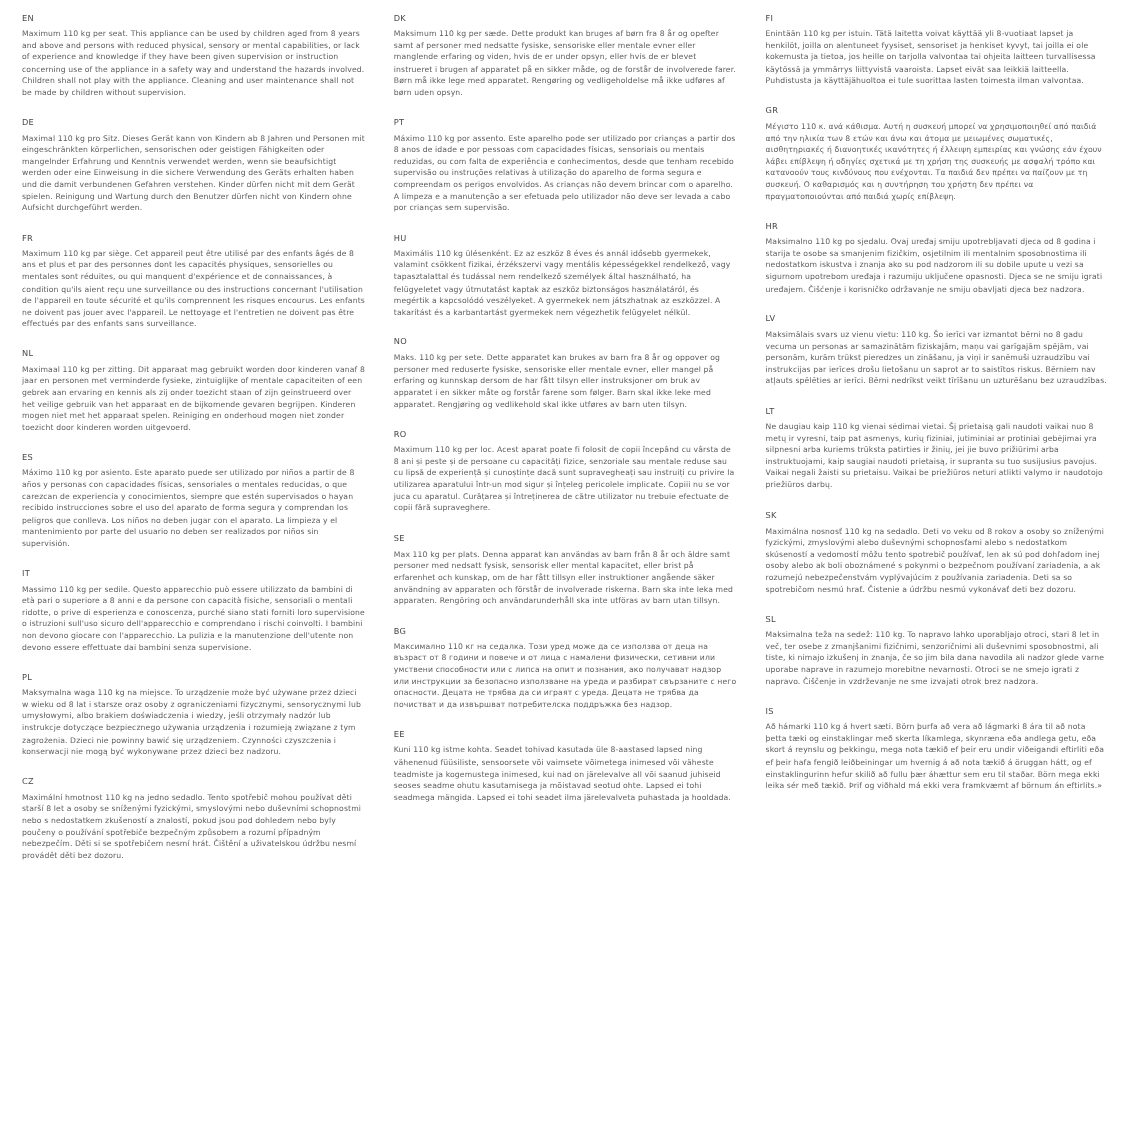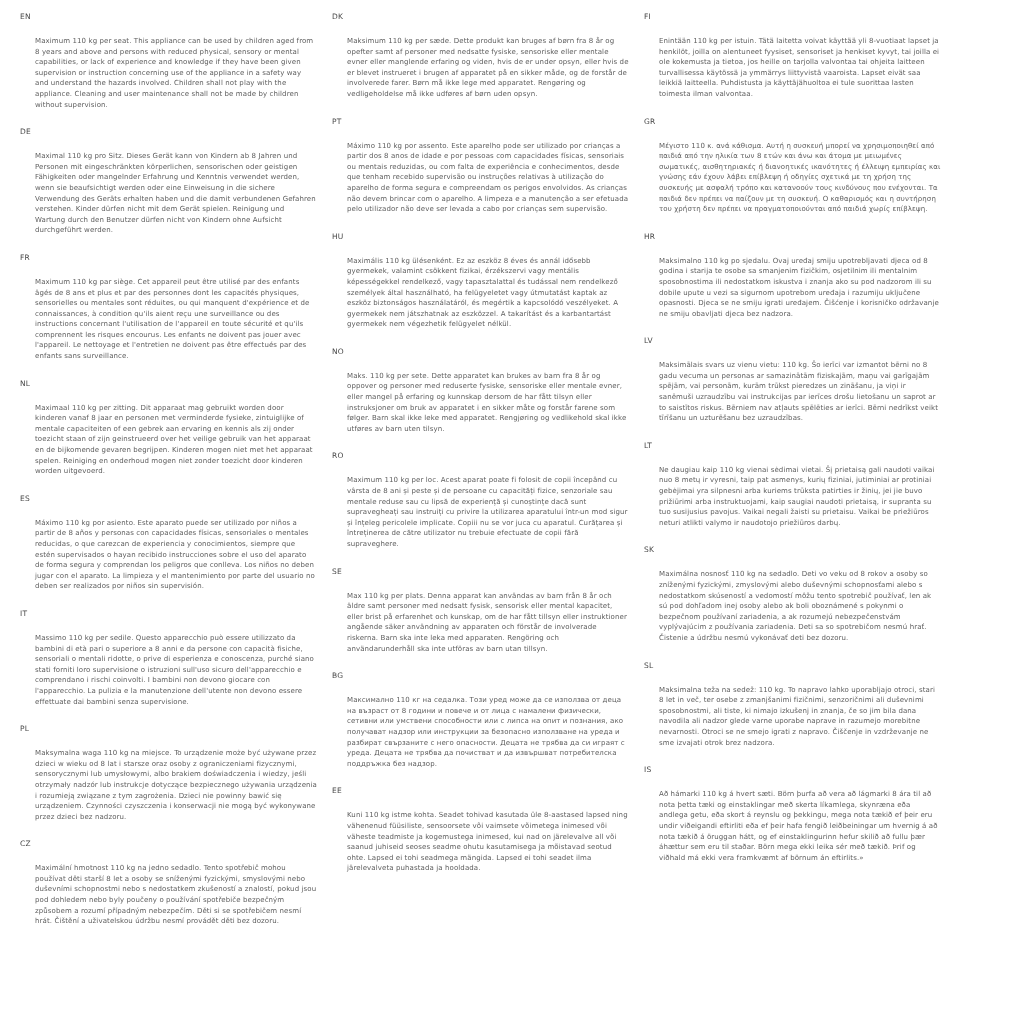--- a/index.html
+++ b/index.html
@@ -9,20 +9,21 @@
   }
   body {
     width: 1024px;
     height: 1024px;
     font-family: "DejaVu Sans", sans-serif;
     color: #5a5a5a;
     overflow: hidden;
   }
   .page {
     display: flex;
+    gap: 26px;
     padding: 12px 18px 12px 20px;
     box-sizing: border-box;
     width: 940px;
   }
   .col {
     width: 312px;
     flex: 0 0 312px;
   }
   .lang-block {
     margin-bottom: 17px;
@@ -30,21 +31,21 @@
   .lang-code {
     font-size: 7.5px;
     font-weight: 400;
     color: #474747;
     margin: 0 0 5px 0;
     letter-spacing: 0.2px;
   }
   .lang-text {
     font-size: 7px;
     line-height: 10.6px;
-    margin: 15px;
+    margin: 0;
     color: #5d5d5d;
     letter-spacing: 0.1px;
   }
 </style>
 </head>
 <body>
 
 <div class="page">
 
   <div class="col">

